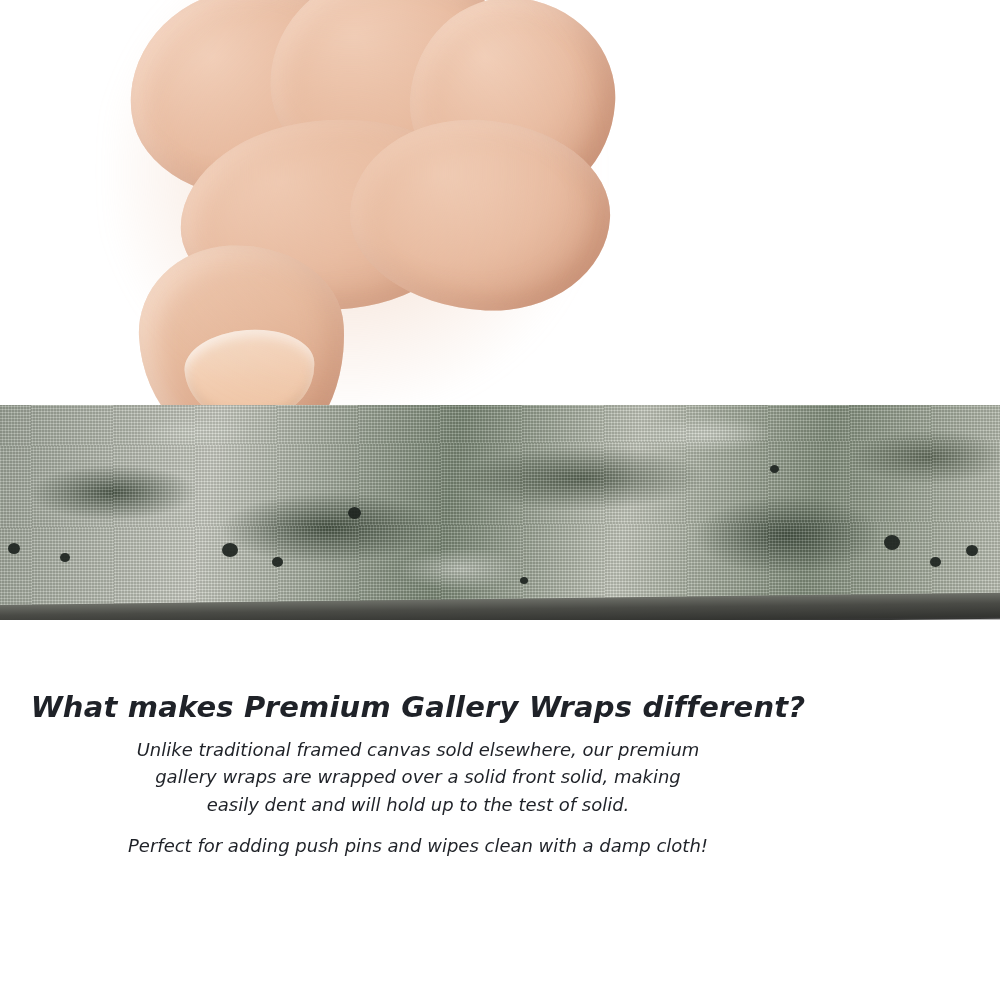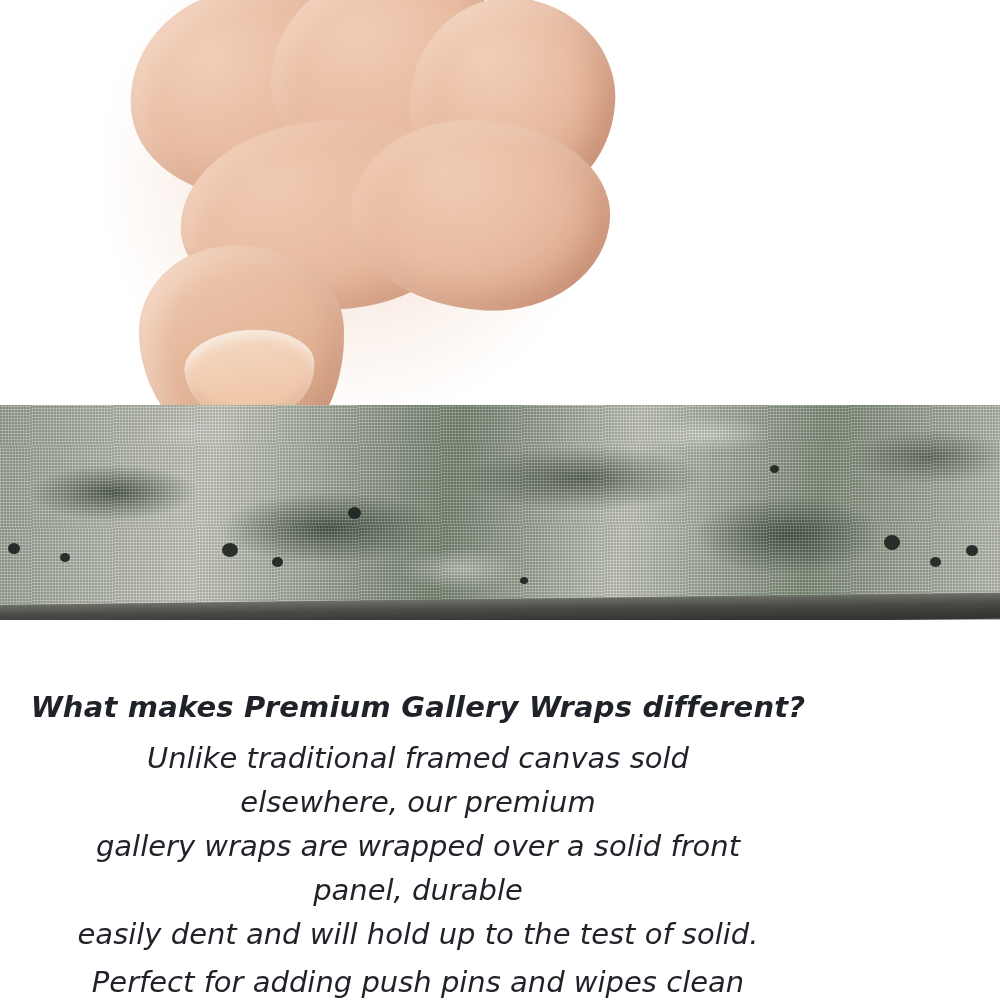--- a/index.html
+++ b/index.html
@@ -187,27 +187,27 @@
     font-family: "DejaVu Sans", sans-serif;
     font-style: italic;
   }
   .caption-heading {
     font-size: 29px;
     font-weight: 700;
     letter-spacing: 0.2px;
     margin-bottom: 12px;
   }
   .caption-line {
-    font-size: 29px;
+    font-size: 18px;
     font-weight: 400;
     line-height: 1.52;
     padding: 0 70px;
   }
   .caption-line.last {
-    margin-top: 4px;
+    margin-top: 14px;
   }
 </style>
 </head>
 <body>
 
 <div class="page">
 
   <div class="photo-area">
 
     <div class="hand">
@@ -235,18 +235,18 @@
       <div class="speck s9"></div>
       <div class="speck s10"></div>
       <div class="canvas-edge"></div>
       <div class="canvas-shadow"></div>
     </div>
   </div>
 
   <div class="caption">
     <div class="caption-heading">What makes Premium Gallery Wraps different?</div>
     <div class="caption-line">Unlike traditional framed canvas sold elsewhere, our premium</div>
-    <div class="caption-line">gallery wraps are wrapped over a solid front panel, durable</div>
+    <div class="caption-line">gallery wraps are wrapped over a solid front solid, making</div>
     <div class="caption-line">easily dent and will hold up to the test of solid.</div>
     <div class="caption-line last">Perfect for adding push pins and wipes clean with a damp cloth!</div>
   </div>
 
 </div>
 
 </body></html>

